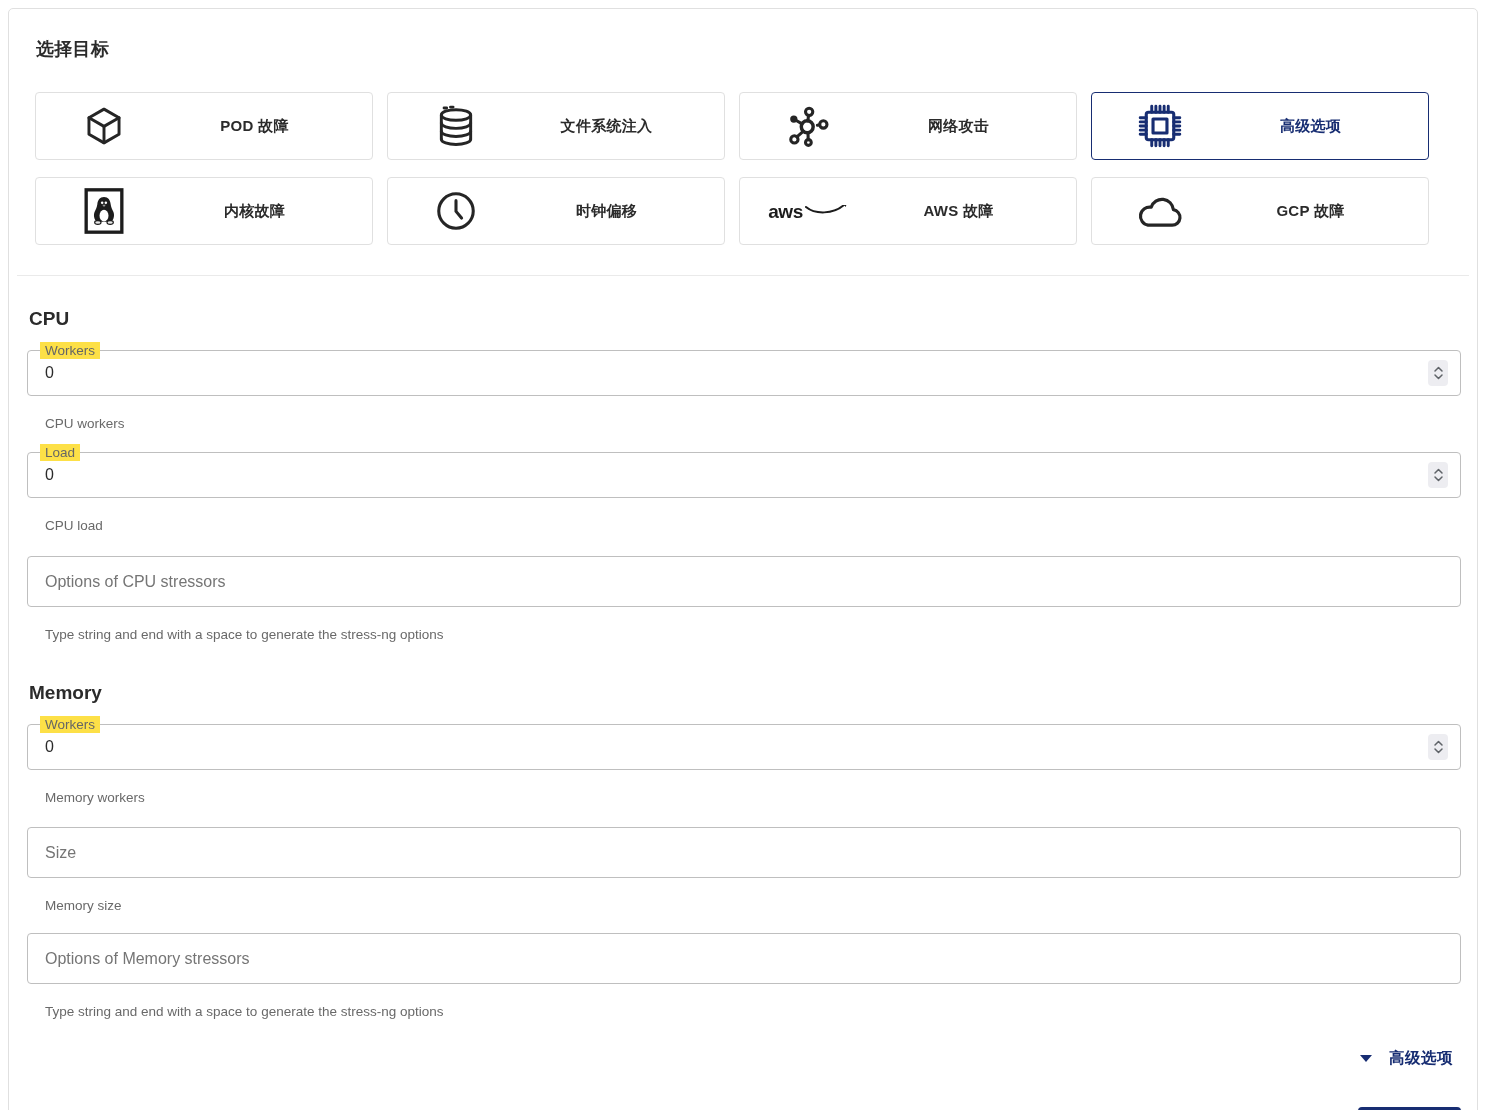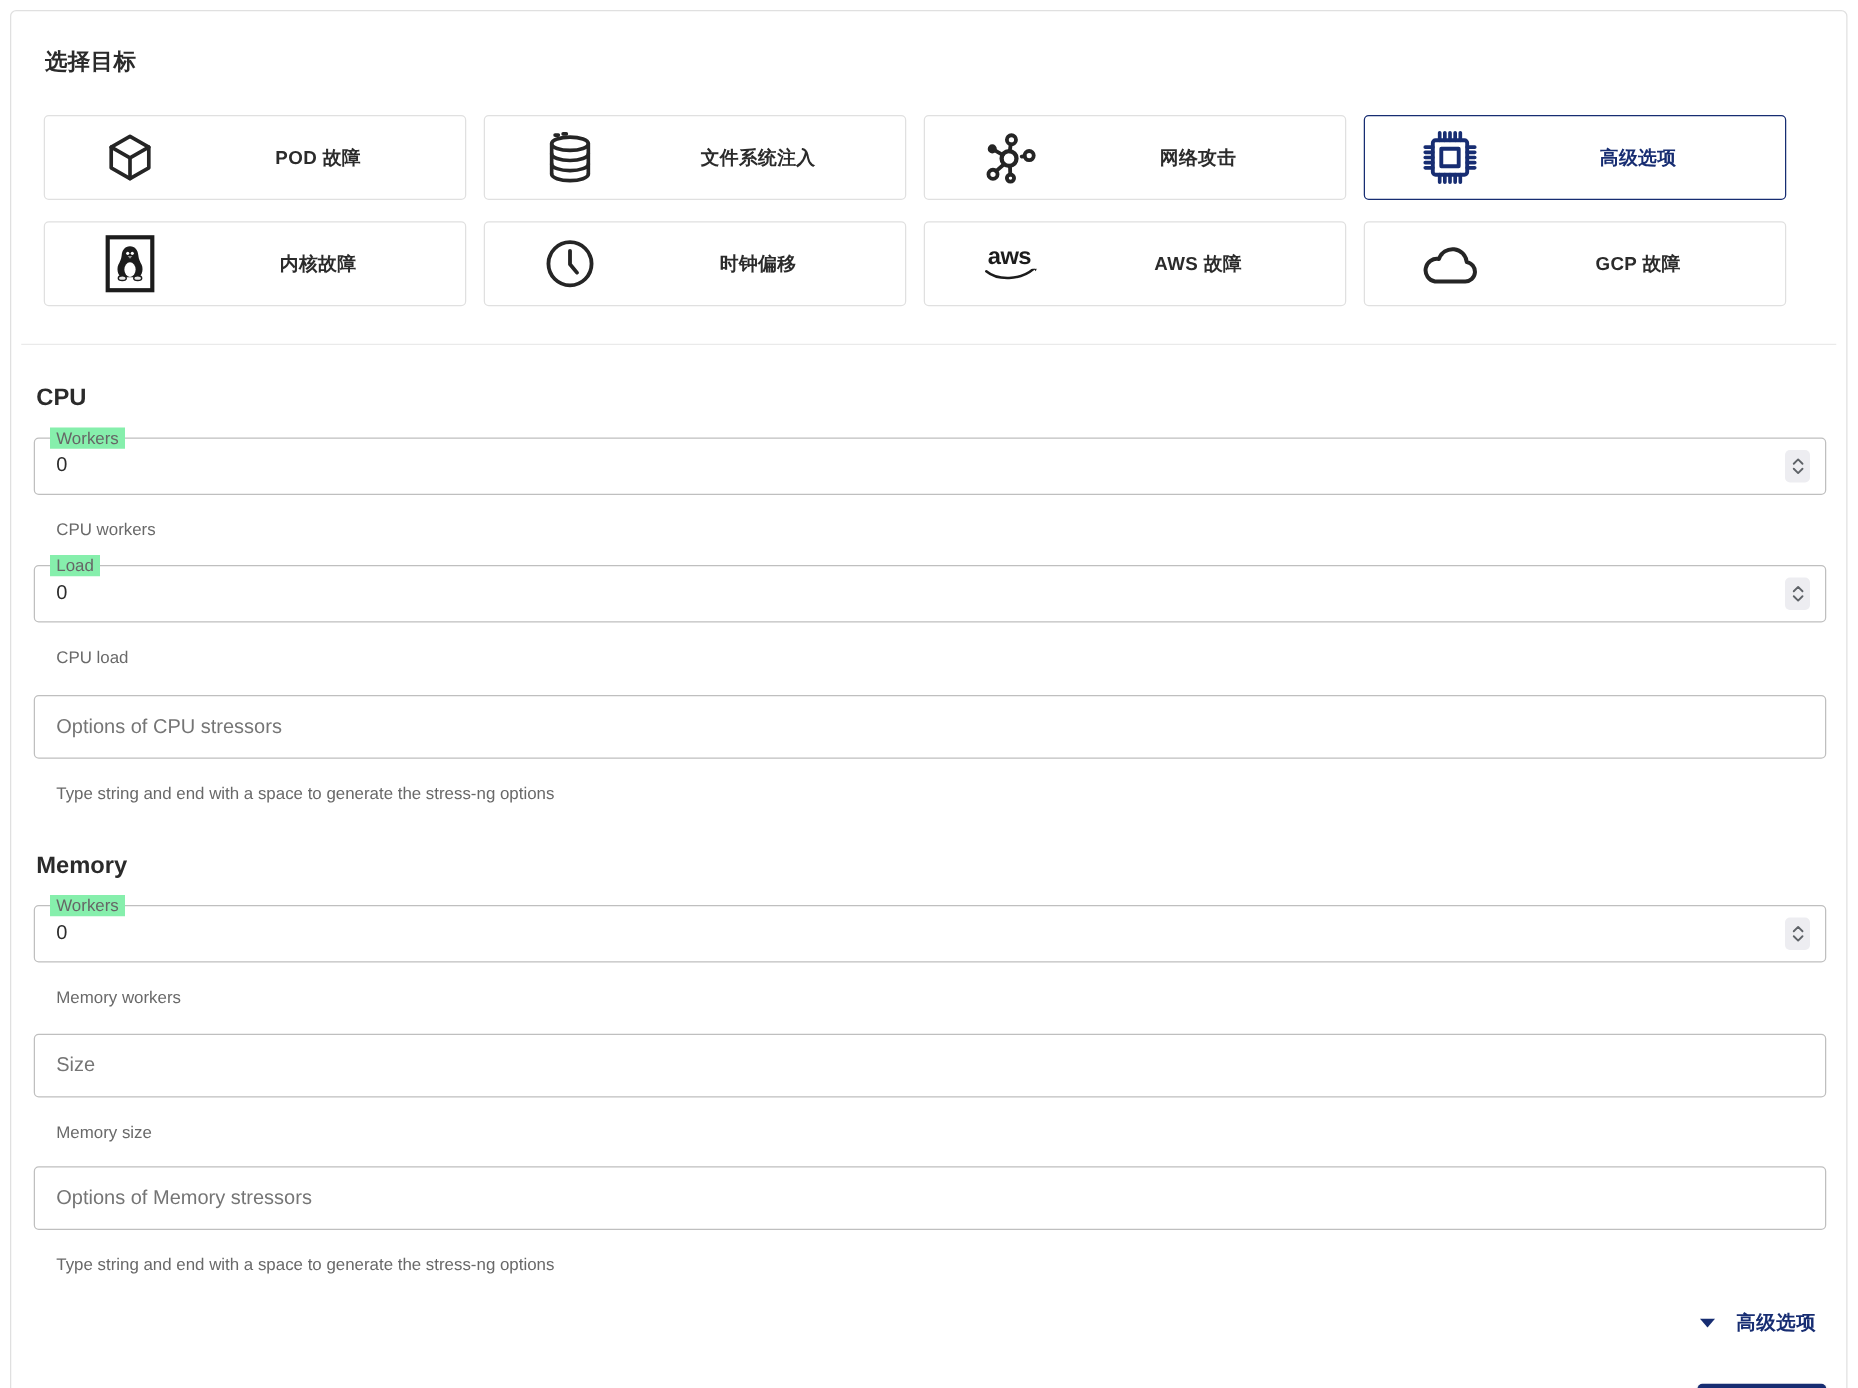--- a/index.html
+++ b/index.html
@@ -23,33 +23,33 @@
   .card{
     height:68px;border:1px solid var(--card-border);border-radius:4px;
     display:flex;align-items:center;cursor:pointer;background:#fff;
   }
   .card .icon-box{width:135px;display:flex;justify-content:center;align-items:center;}
   .card .card-label{flex:1;text-align:center;font-size:15px;font-weight:700;padding-right:34px;letter-spacing:.3px;}
   .card.selected{border:1.5px solid var(--primary);}
   .card.selected .card-label{color:var(--primary);}
   .ic{stroke:#252525;fill:none;stroke-width:1.6;stroke-linecap:round;stroke-linejoin:round;}
   .card.selected .ic{stroke:var(--primary);}
-  .aws-wrap{display:flex;flex-direction:column;align-items:center;line-height:1;}
+  .aws-wrap{display:flex;flex-direction:row;align-items:center;line-height:1;}
   .aws-text{font-size:19px;font-weight:700;letter-spacing:-.5px;color:#1c1c1c;}
   .divider{border:none;border-top:1px solid #eaeaea;margin:30px -8px 0 -10px;}
   
   .section-heading{font-size:19px;font-weight:600;margin:31px 0 0 2px;line-height:23px;}
   .field{
     position:relative;height:46px;margin-top:20px;
     border:1px solid var(--input-border);border-radius:4px;
     display:flex;align-items:center;padding:0 12px 0 17px;background:#fff;
   }
   .field.no-label{height:51px;}
   .notch-label{
-    position:absolute;top:-9px;left:12px;background:#86efac;
+    position:absolute;top:-9px;left:12px;background:#fde047;
     padding:0 5px;font-size:13.5px;color:#666;line-height:17px;
   }
   .field input{
     border:none;outline:none;flex:1;font-size:16px;color:#2b2b2b;
     font-family:"Liberation Sans","DejaVu Sans",sans-serif;background:transparent;padding:0;
   }
   .field input::placeholder{color:#757575;opacity:1;}
   .spinner{
     width:20px;height:26px;border-radius:4px;background:#ededf1;
     display:flex;flex-direction:column;align-items:center;justify-content:center;

